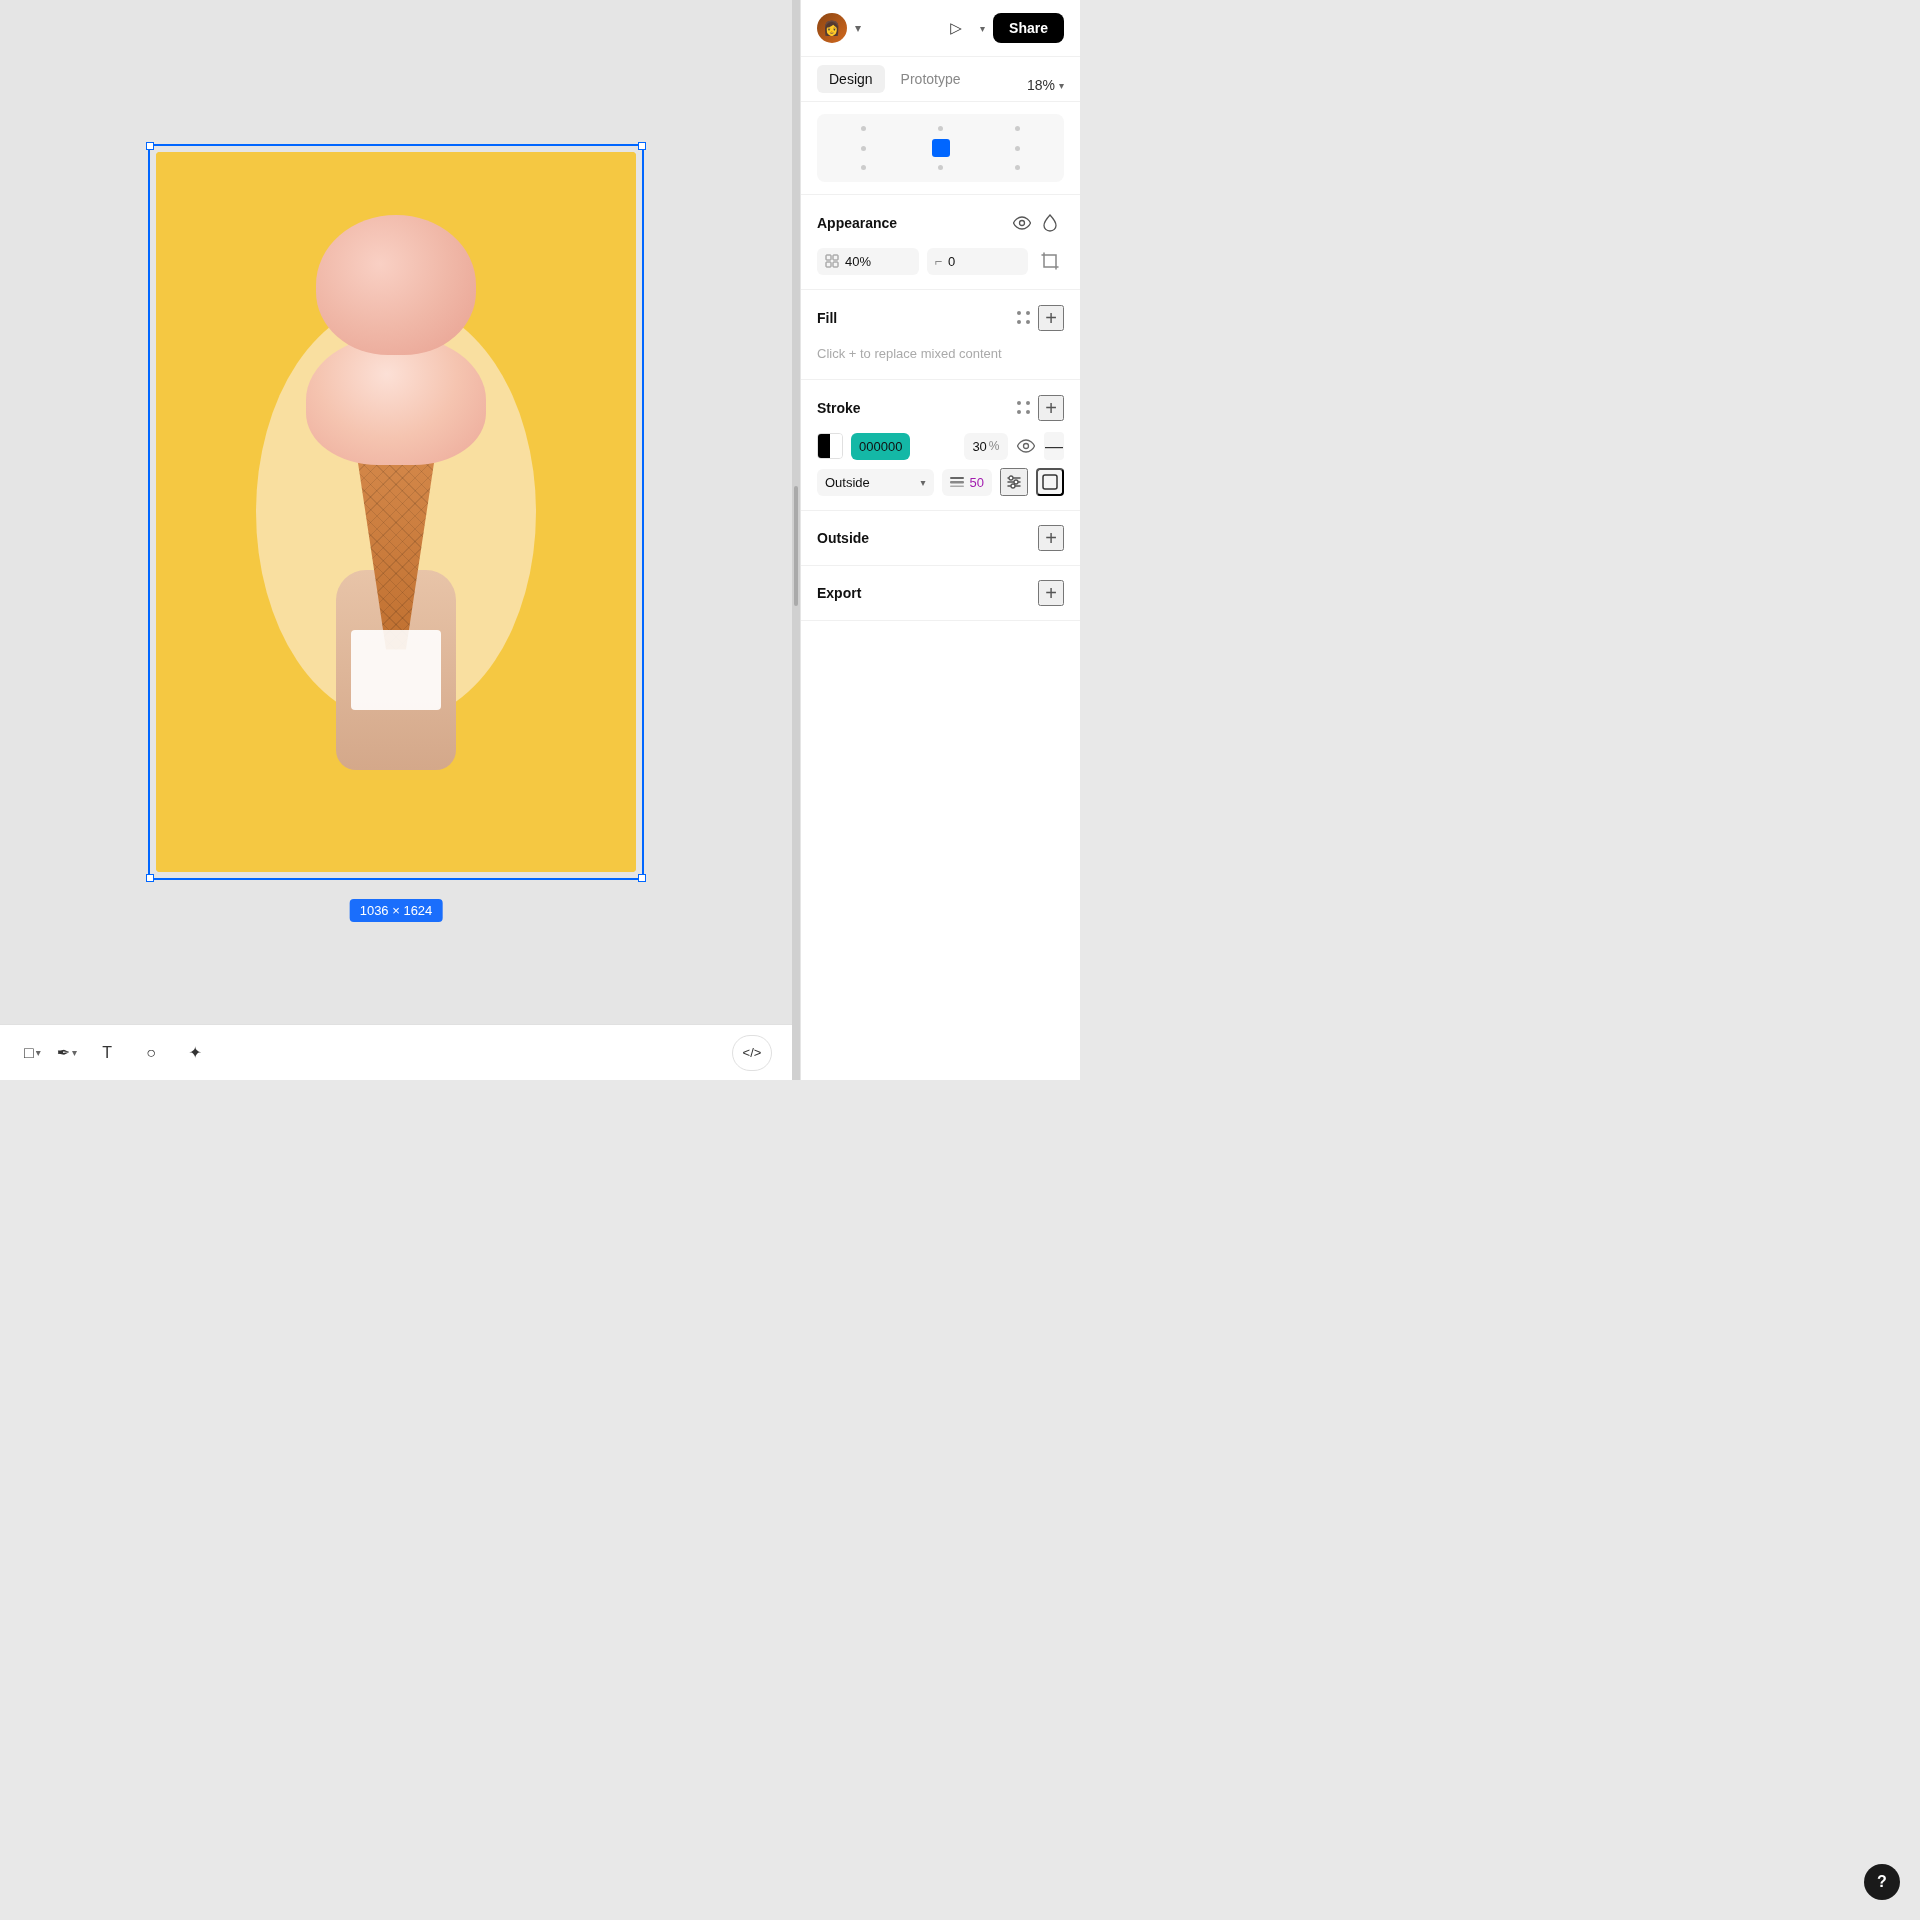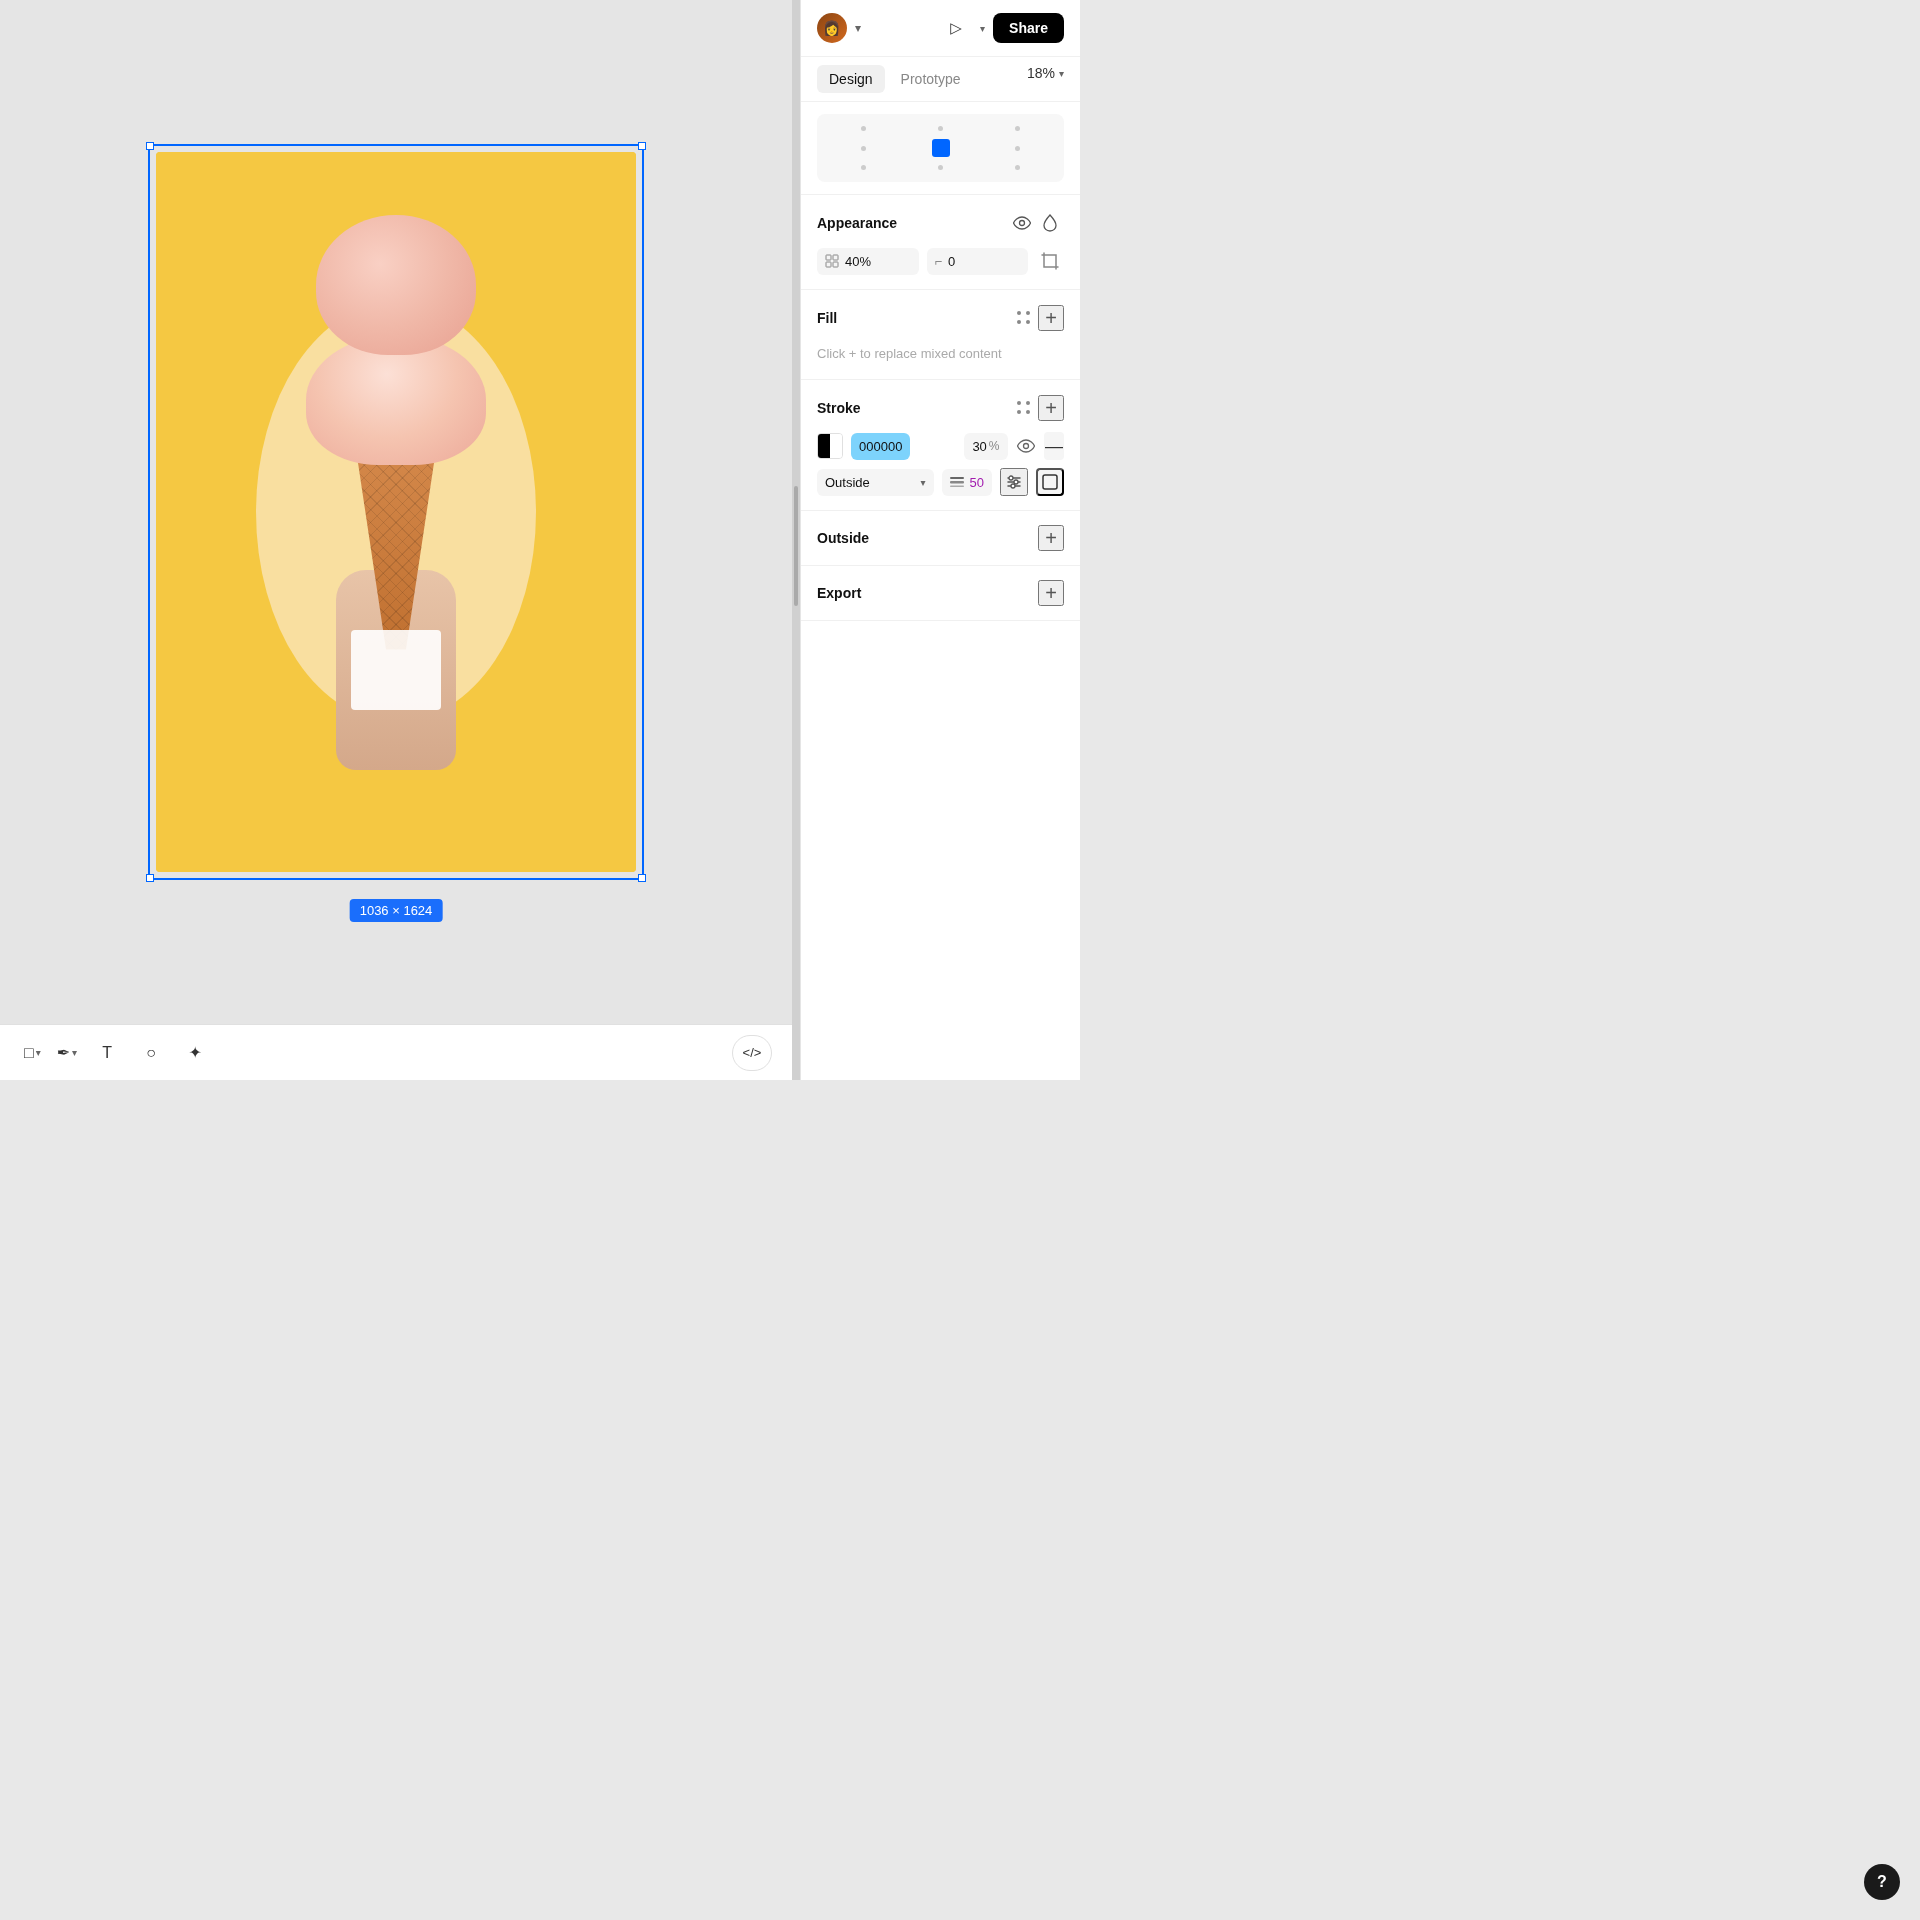--- a/index.html
+++ b/index.html
@@ -324,21 +324,21 @@
       border-radius: 8px;
       padding: 7px 16px;
       font-size: 14px;
       font-weight: 600;
       cursor: pointer;
     }
 
     
     .panel-tabs {
       display: flex;
-      align-items: flex-start;
+      align-items: flex-end;
       padding: 8px 16px;
       border-bottom: 1px solid #f0f0f0;
       gap: 4px;
     }
 
     .tab-btn {
       padding: 6px 12px;
       border: none;
       border-radius: 6px;
       font-size: 14px;
@@ -498,21 +498,21 @@
     }
 
     .color-half-black {
       width: 100%;
       height: 100%;
       background: linear-gradient(to right, black 50%, white 50%);
     }
 
     .stroke-input {
       flex: 1;
-      background: #7dd3fc;
+      background: #14b8a6;
       border-radius: 6px;
       padding: 6px 8px;
       font-size: 13px;
       color: #111;
     }
 
     .stroke-pct {
       display: flex;
       align-items: center;
       gap: 2px;

